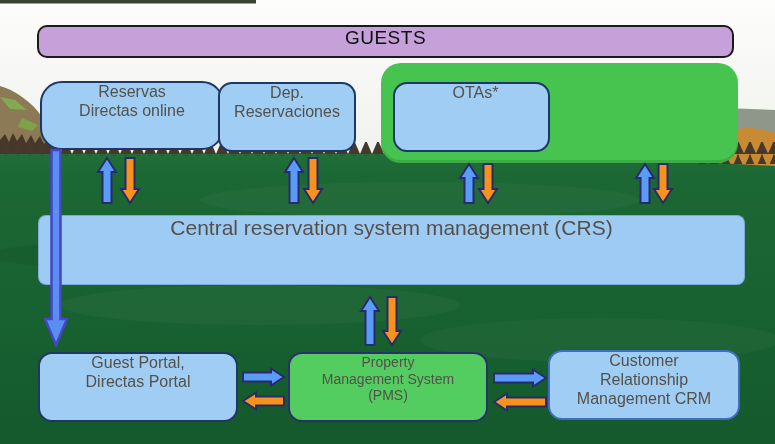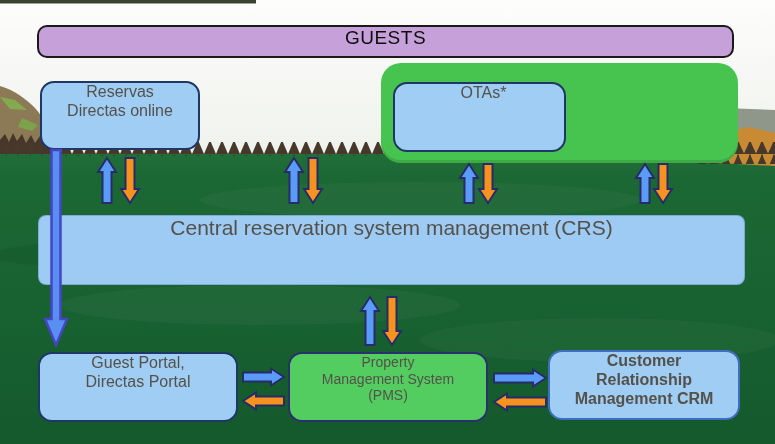--- a/index.html
+++ b/index.html
@@ -62,42 +62,46 @@
     <ellipse cx="420" cy="200" rx="220" ry="18" fill="rgba(255,255,255,0.03)"></ellipse>
     <ellipse cx="150" cy="255" rx="160" ry="15" fill="rgba(0,0,0,0.05)"></ellipse>
   </svg>
 
   <div class="green-container" style="left:381px;top:63px;width:357px;height:100px;"></div>
 
   <div class="box guests" style="left:37px;top:25px;width:697px;height:33px;">
     <span>GUESTS</span>
   </div>
 
-  <div class="box blue-box" style="left:40px;top:81px;width:160px;height:69px;">
+  <div class="box blue-box" style="left:40px;top:81px;width:184px;height:69px;border-radius:22px;">
     <span>Reservas
 Directas online</span>
   </div>
-  <div class="box blue-box" style="left:393px;top:82px;width:173px;height:70px;padding-left:8px;">
+  <div class="box blue-box" style="left:218px;top:82px;width:138px;height:70px;">
+    <span>Dep.
+Reservaciones</span>
+  </div>
+  <div class="box blue-box" style="left:393px;top:82px;width:157px;height:70px;padding-left:8px;">
     <span>OTAs*</span>
   </div>
 
   <div class="box crs" style="left:38px;top:215px;width:707px;height:70px;">
     <span>Central reservation system management (CRS)</span>
   </div>
 
   <div class="box blue-box" style="left:38px;top:352px;width:200px;height:70px;">
     <span>Guest Portal,
 Directas Portal</span>
   </div>
   <div class="box pms" style="left:288px;top:352px;width:200px;height:70px;">
     <span>Property
 Management System
 (PMS)</span>
   </div>
-  <div class="box blue-box crm" style="left:548px;top:350px;width:192px;height:70px;font-weight:bold;">
+  <div class="box blue-box crm" style="left:548px;top:350px;width:192px;height:70px;">
     <span>Customer
 Relationship
 Management CRM</span>
   </div>
 
   <svg id="arrow-layer" class="layer" width="775" height="444" viewBox="0 0 775 444">
       <polygon points="107,158 98,172 102.5,172 102.5,203 111.5,203 111.5,172 116,172" class="arrow blue"></polygon>
       <polygon points="130,203 121,189 125.5,189 125.5,158 134.5,158 134.5,189 139,189" class="arrow orange"></polygon>
       <polygon points="294,158 285,172 289.5,172 289.5,203 298.5,203 298.5,172 303,172" class="arrow blue"></polygon>
       <polygon points="313,203 304,189 308.5,189 308.5,158 317.5,158 317.5,189 322,189" class="arrow orange"></polygon>

